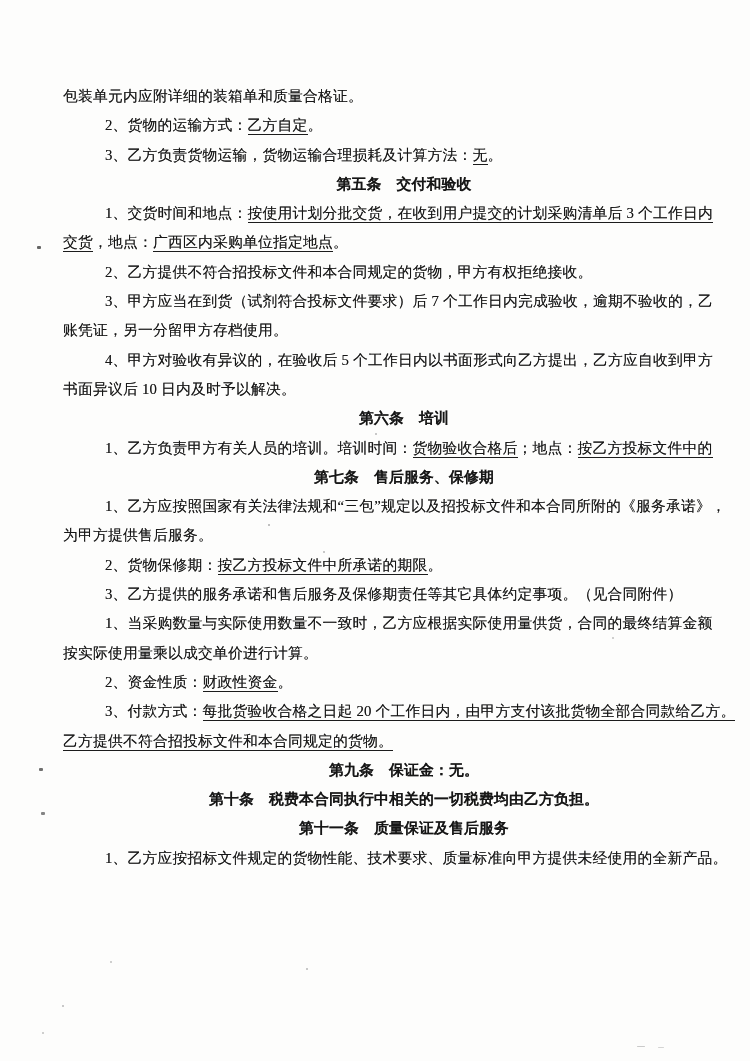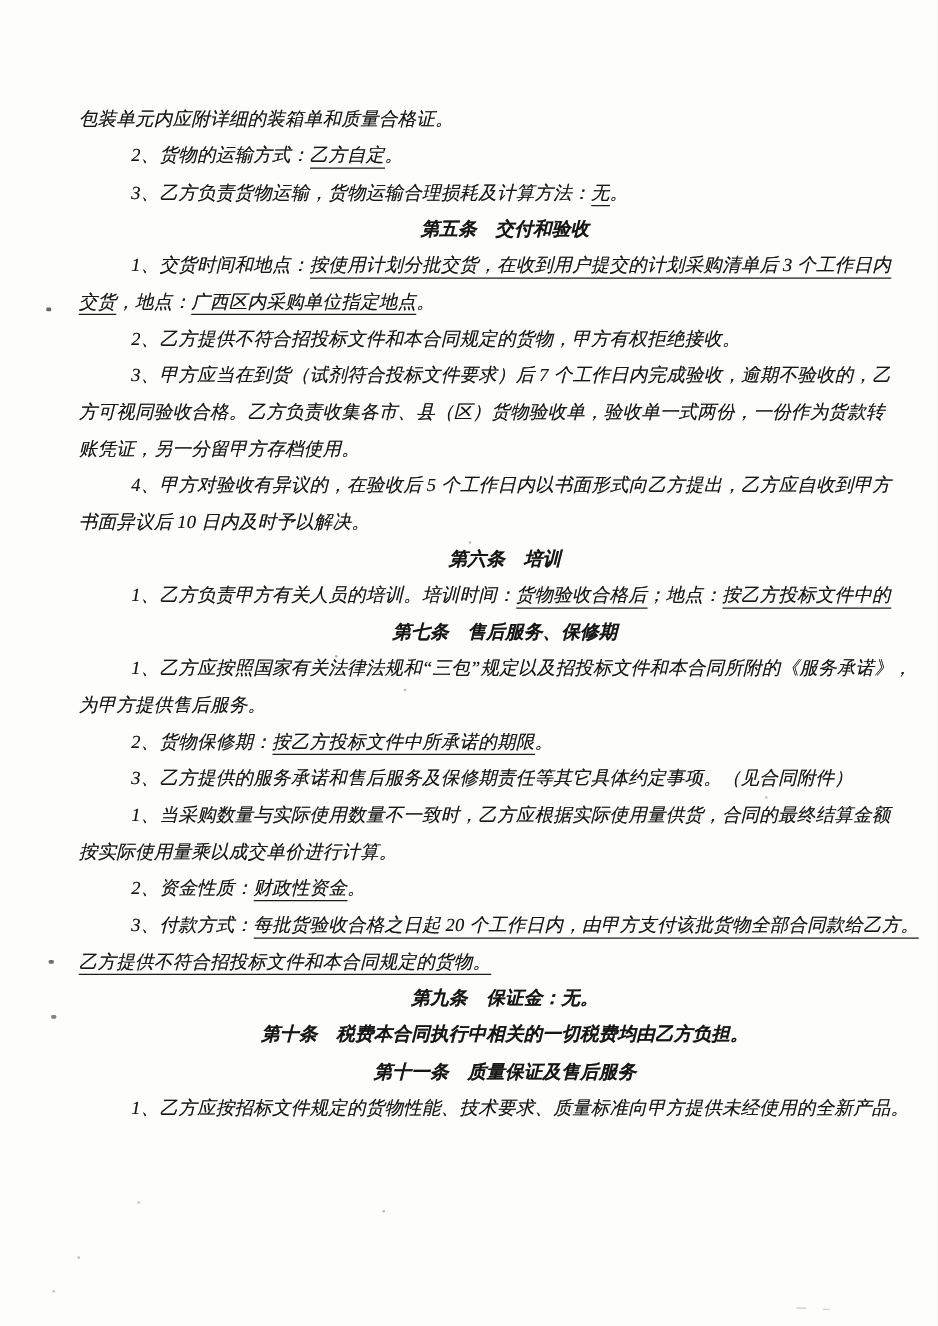--- a/index.html
+++ b/index.html
@@ -12,21 +12,20 @@
     position:relative;
     width:750px;height:1061px;
     background:#fdfdfc;
     overflow:hidden;
     color:#161616;
   }
   .doc{
     position:absolute;
     left:63px;top:82px;
     width:640px;
-    font-style:italic;
   }
   .line{
     font-size:14.8px;
     line-height:29.3px;
     height:29.3px;
     white-space:nowrap;
     letter-spacing:0.2px;
     text-shadow:0 0 0.4px rgba(10,10,10,0.55);
   }
   .line.indent{ text-indent:42px; }
@@ -47,21 +46,20 @@
 <div class="page">
   <div class="doc" id="doc">
       <div class="line"><span>包装单元内应附详细的装箱单和质量合格证。</span></div>
       <div class="line indent"><span>2、货物的运输方式：</span><span class="u">乙方自定</span><span>。</span></div>
       <div class="line indent"><span>3、乙方负责货物运输，货物运输合理损耗及计算方法：</span><span class="u">无</span><span>。</span></div>
       <div class="line indent bold"><span>第五条　交付和验收</span></div>
       <div class="line indent"><span>1、交货时间和地点：</span><span class="u">按使用计划分批交货，在收到用户提交的计划采购清单后 3 个工作日内</span></div>
       <div class="line"><span class="u">交货</span><span>，地点：</span><span class="u">广西区内采购单位指定地点</span><span>。</span></div>
       <div class="line indent"><span>2、乙方提供不符合招投标文件和本合同规定的货物，甲方有权拒绝接收。</span></div>
       <div class="line indent"><span>3、甲方应当在到货（试剂符合投标文件要求）后 7 个工作日内完成验收，逾期不验收的，乙</span></div>
-      <div class="line"><span>方可视同验收合格。乙方负责收集各市、县（区）货物验收单，验收单一式两份，一份作为货款转</span></div>
       <div class="line"><span>账凭证，另一分留甲方存档使用。</span></div>
       <div class="line indent"><span>4、甲方对验收有异议的，在验收后 5 个工作日内以书面形式向乙方提出，乙方应自收到甲方</span></div>
       <div class="line"><span>书面异议后 10 日内及时予以解决。</span></div>
       <div class="line indent bold"><span>第六条　培训</span></div>
       <div class="line indent"><span>1、乙方负责甲方有关人员的培训。培训时间：</span><span class="u">货物验收合格后</span><span>；地点：</span><span class="u">按乙方投标文件中的</span></div>
       <div class="line indent bold"><span>第七条　售后服务、保修期</span></div>
       <div class="line indent"><span>1、乙方应按照国家有关法律法规和“三包”规定以及招投标文件和本合同所附的《服务承诺》，</span></div>
       <div class="line"><span>为甲方提供售后服务。</span></div>
       <div class="line indent"><span>2、货物保修期：</span><span class="u">按乙方投标文件中所承诺的期限</span><span>。</span></div>
       <div class="line indent"><span>3、乙方提供的服务承诺和售后服务及保修期责任等其它具体约定事项。（见合同附件）</span></div>

